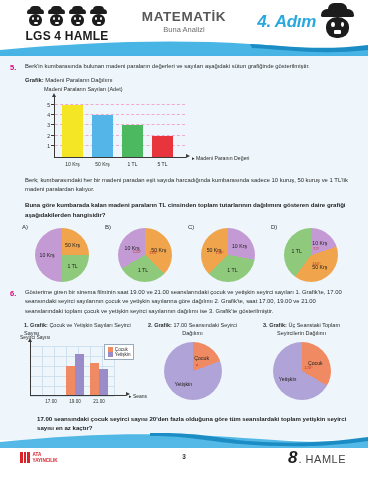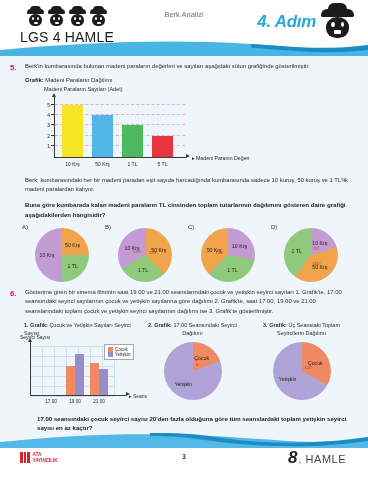--- a/index.html
+++ b/index.html
@@ -32,21 +32,21 @@
     background: #1c1c1c; border-radius: 4px 4px 0 0;
   }
   .ch-face {
     position: absolute; left: 3px; top: 5px; width: 13px; height: 12px;
     background: #1c1c1c; border-radius: 50% 50% 45% 45%;
   }
   .ch-eye { position: absolute; top: 3px; width: 2px; height: 3px; background: #fff; border-radius: 50%; }
   .ch-eye.l { left: 3px; } .ch-eye.r { right: 3px; }
   .ch-tash { position: absolute; left: 4.5px; top: 7.5px; width: 4px; height: 2.5px; background: #fff; border-radius: 1px; }
   .logo-left-text {
-    font-size: 14px; font-weight: normal; color: #1c1c1c; letter-spacing: 0.2px; margin-top: 1px;
+    font-size: 12px; font-weight: bold; color: #1c1c1c; letter-spacing: 0.2px; margin-top: 1px;
   }
   .hdr-center {
     position: absolute; left: 50%; transform: translateX(-50%); top: 9px; text-align: center;
   }
   .hdr-title {
     font-size: 13.5px; font-weight: bold; color: #585858; letter-spacing: 0.6px;
   }
   .hdr-sub { font-size: 7.5px; color: #6d6d6d; margin-top: 1px; }
   .step-badge {
     position: absolute; right: 52px; top: 12px;
@@ -181,21 +181,22 @@
               <div class="ch-eye l"></div>
               <div class="ch-eye r"></div>
               <div class="ch-tash"></div>
             </div>
           </div>
       </div>
       <div class="logo-left-text">LGS 4 HAMLE</div>
     </div>
 
     <div class="hdr-center">
-      <div class="hdr-sub">Berk Analizi</div>
+      <div class="hdr-title">MATEMATİK</div>
+      <div class="hdr-sub">Buna Analizi</div>
     </div>
 
     <div class="step-badge">4. Adım</div>
     <div class="chaplin-big">
       <div class="cb-hat"></div>
       <div class="cb-face">
           <div class="cb-eye l"></div>
           <div class="cb-eye r"></div>
           <div class="cb-tash"></div>
         </div>

